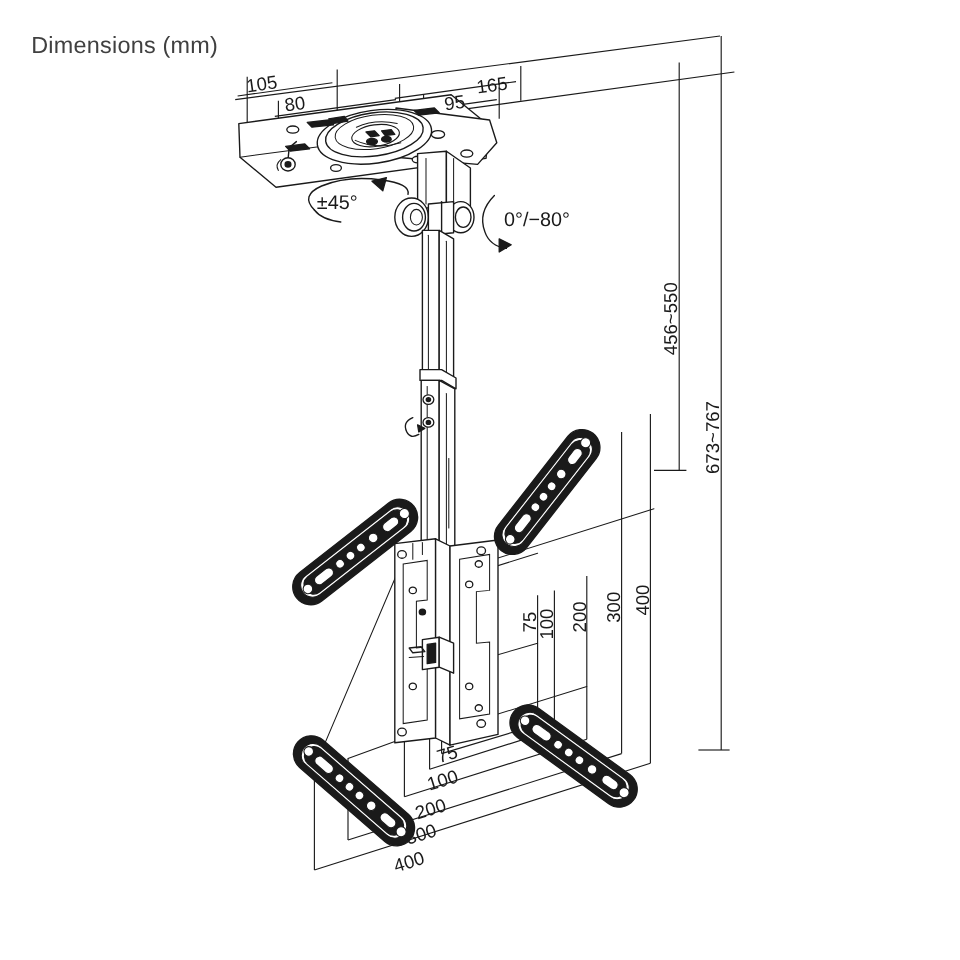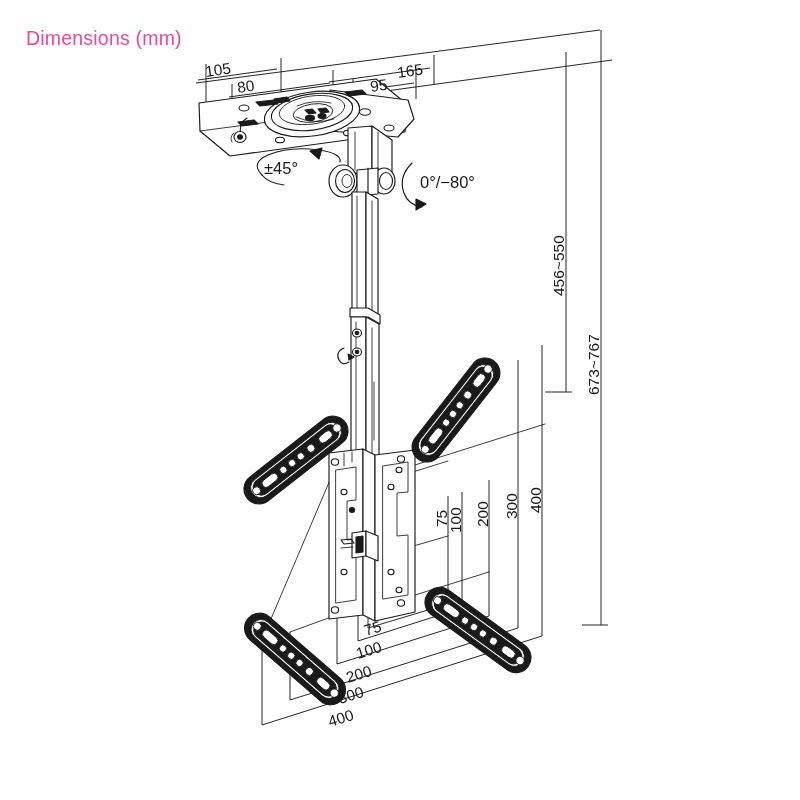--- a/index.html
+++ b/index.html
@@ -24,21 +24,21 @@
   #drawing {
     position: absolute;
     left: 0; top: 0;
   }
   .title {
     position: absolute;
     left: 26px;
     top: 27px;
     font-size: 19.5px;
     letter-spacing: 0.2px;
-    color: #ec4899;
+    color: #404040;
     white-space: nowrap;
   }
   text {
     font-family: "Liberation Sans", sans-serif;
     fill: #1a1a1a;
   }
 </style>
 </head>
 <body style="background: rgb(255, 255, 255);">
 

